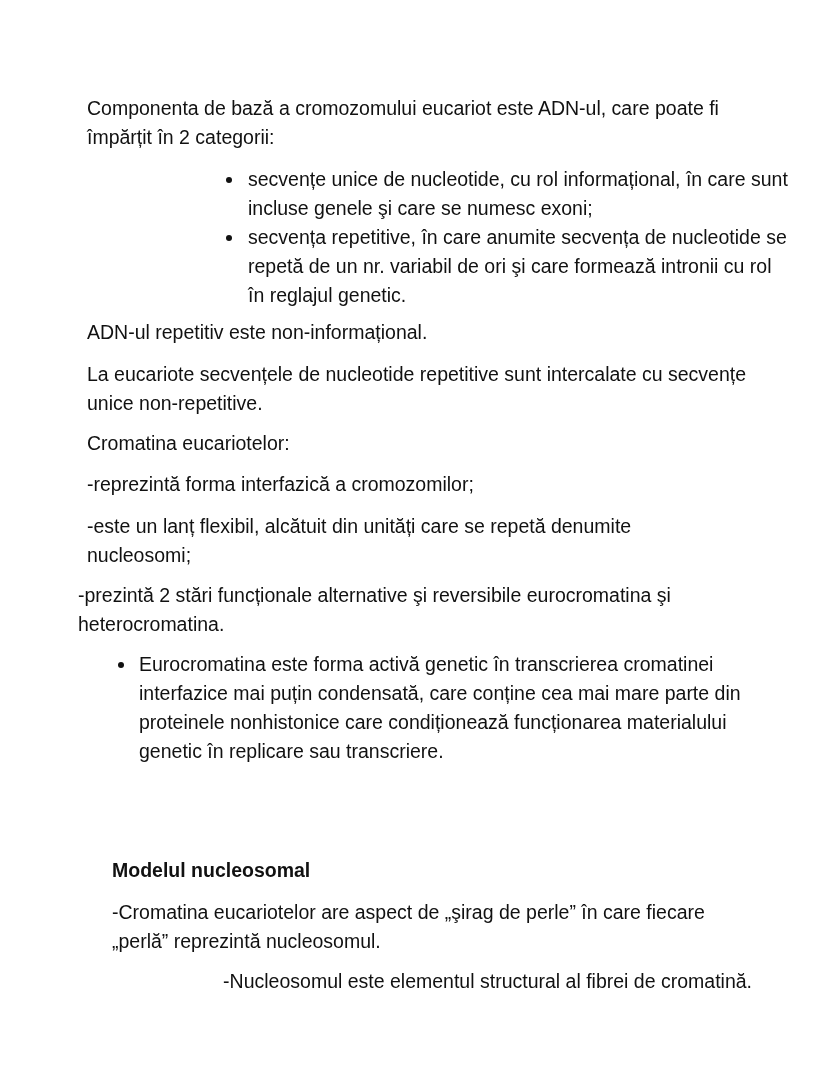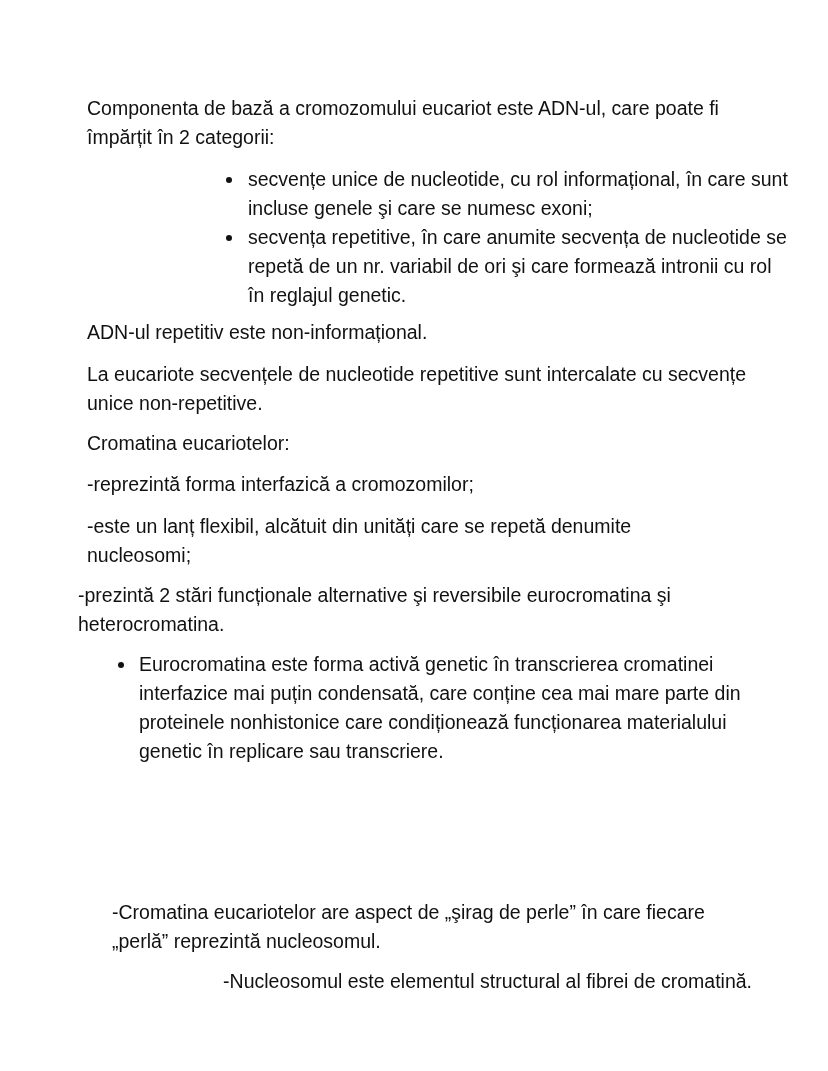--- a/index.html
+++ b/index.html
@@ -83,18 +83,19 @@
 
   <p class="block para" style="left:78px; top:581px; width:660px;">-prezintă 2 stări funcționale alternative şi reversibile eurocromatina şi heterocromatina.</p>
 
   <ul class="block bullets" style="left:139px; top:650px; width:610px;">
     <li>
       <span class="dot" style="left:-21px;"></span>
       <span>Eurocromatina este forma activă genetic în transcrierea cromatinei interfazice mai puțin condensată, care conține cea mai mare parte din proteinele nonhistonice care condiționează funcționarea materialului genetic în replicare sau transcriere.</span>
     </li>
   </ul>
 
+  <p class="block para heading" style="left:112px; top:856px; width:600px;">Modelul nucleosomal</p>
 
   <p class="block para" style="left:112px; top:898px; width:610px;">-Cromatina eucariotelor are aspect de „şirag de perle” în care fiecare „perlă” reprezintă nucleosomul.</p>
 
   <p class="block para" style="left:112px; top:967px; width:640px;text-align:right;">-Nucleosomul este elementul structural al fibrei de cromatină.</p>
 
 </div>
 
 </body></html>

